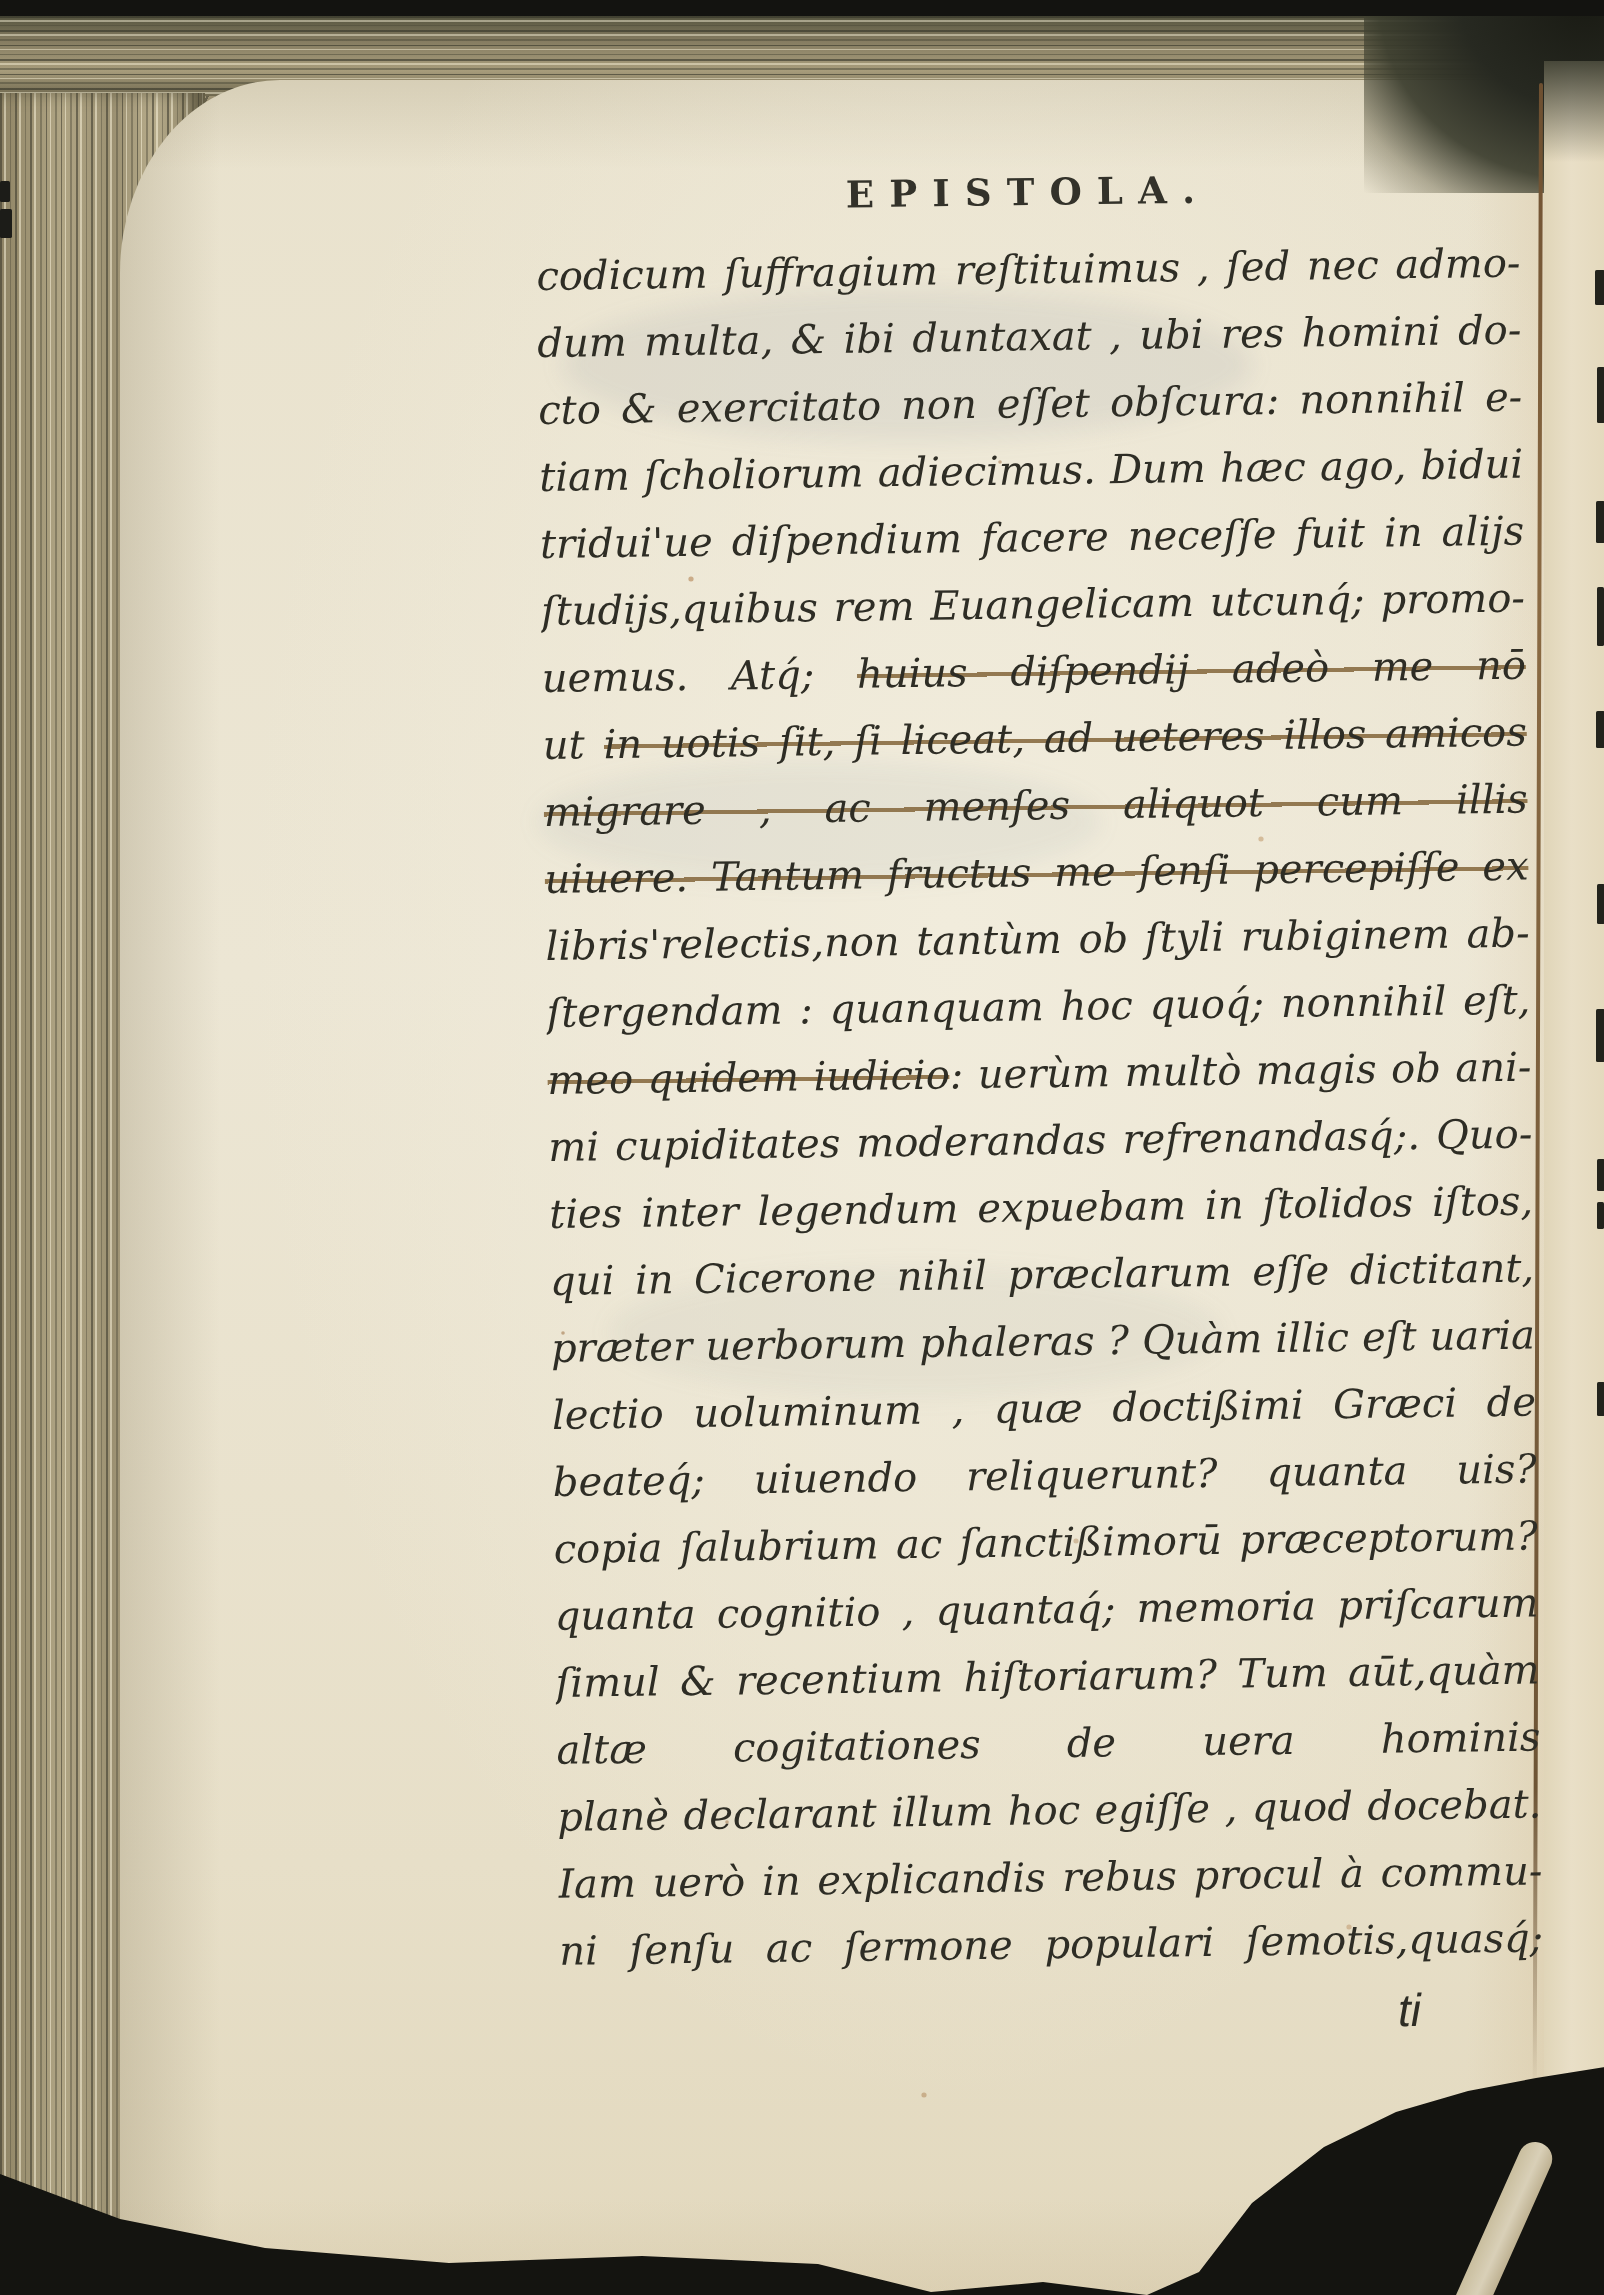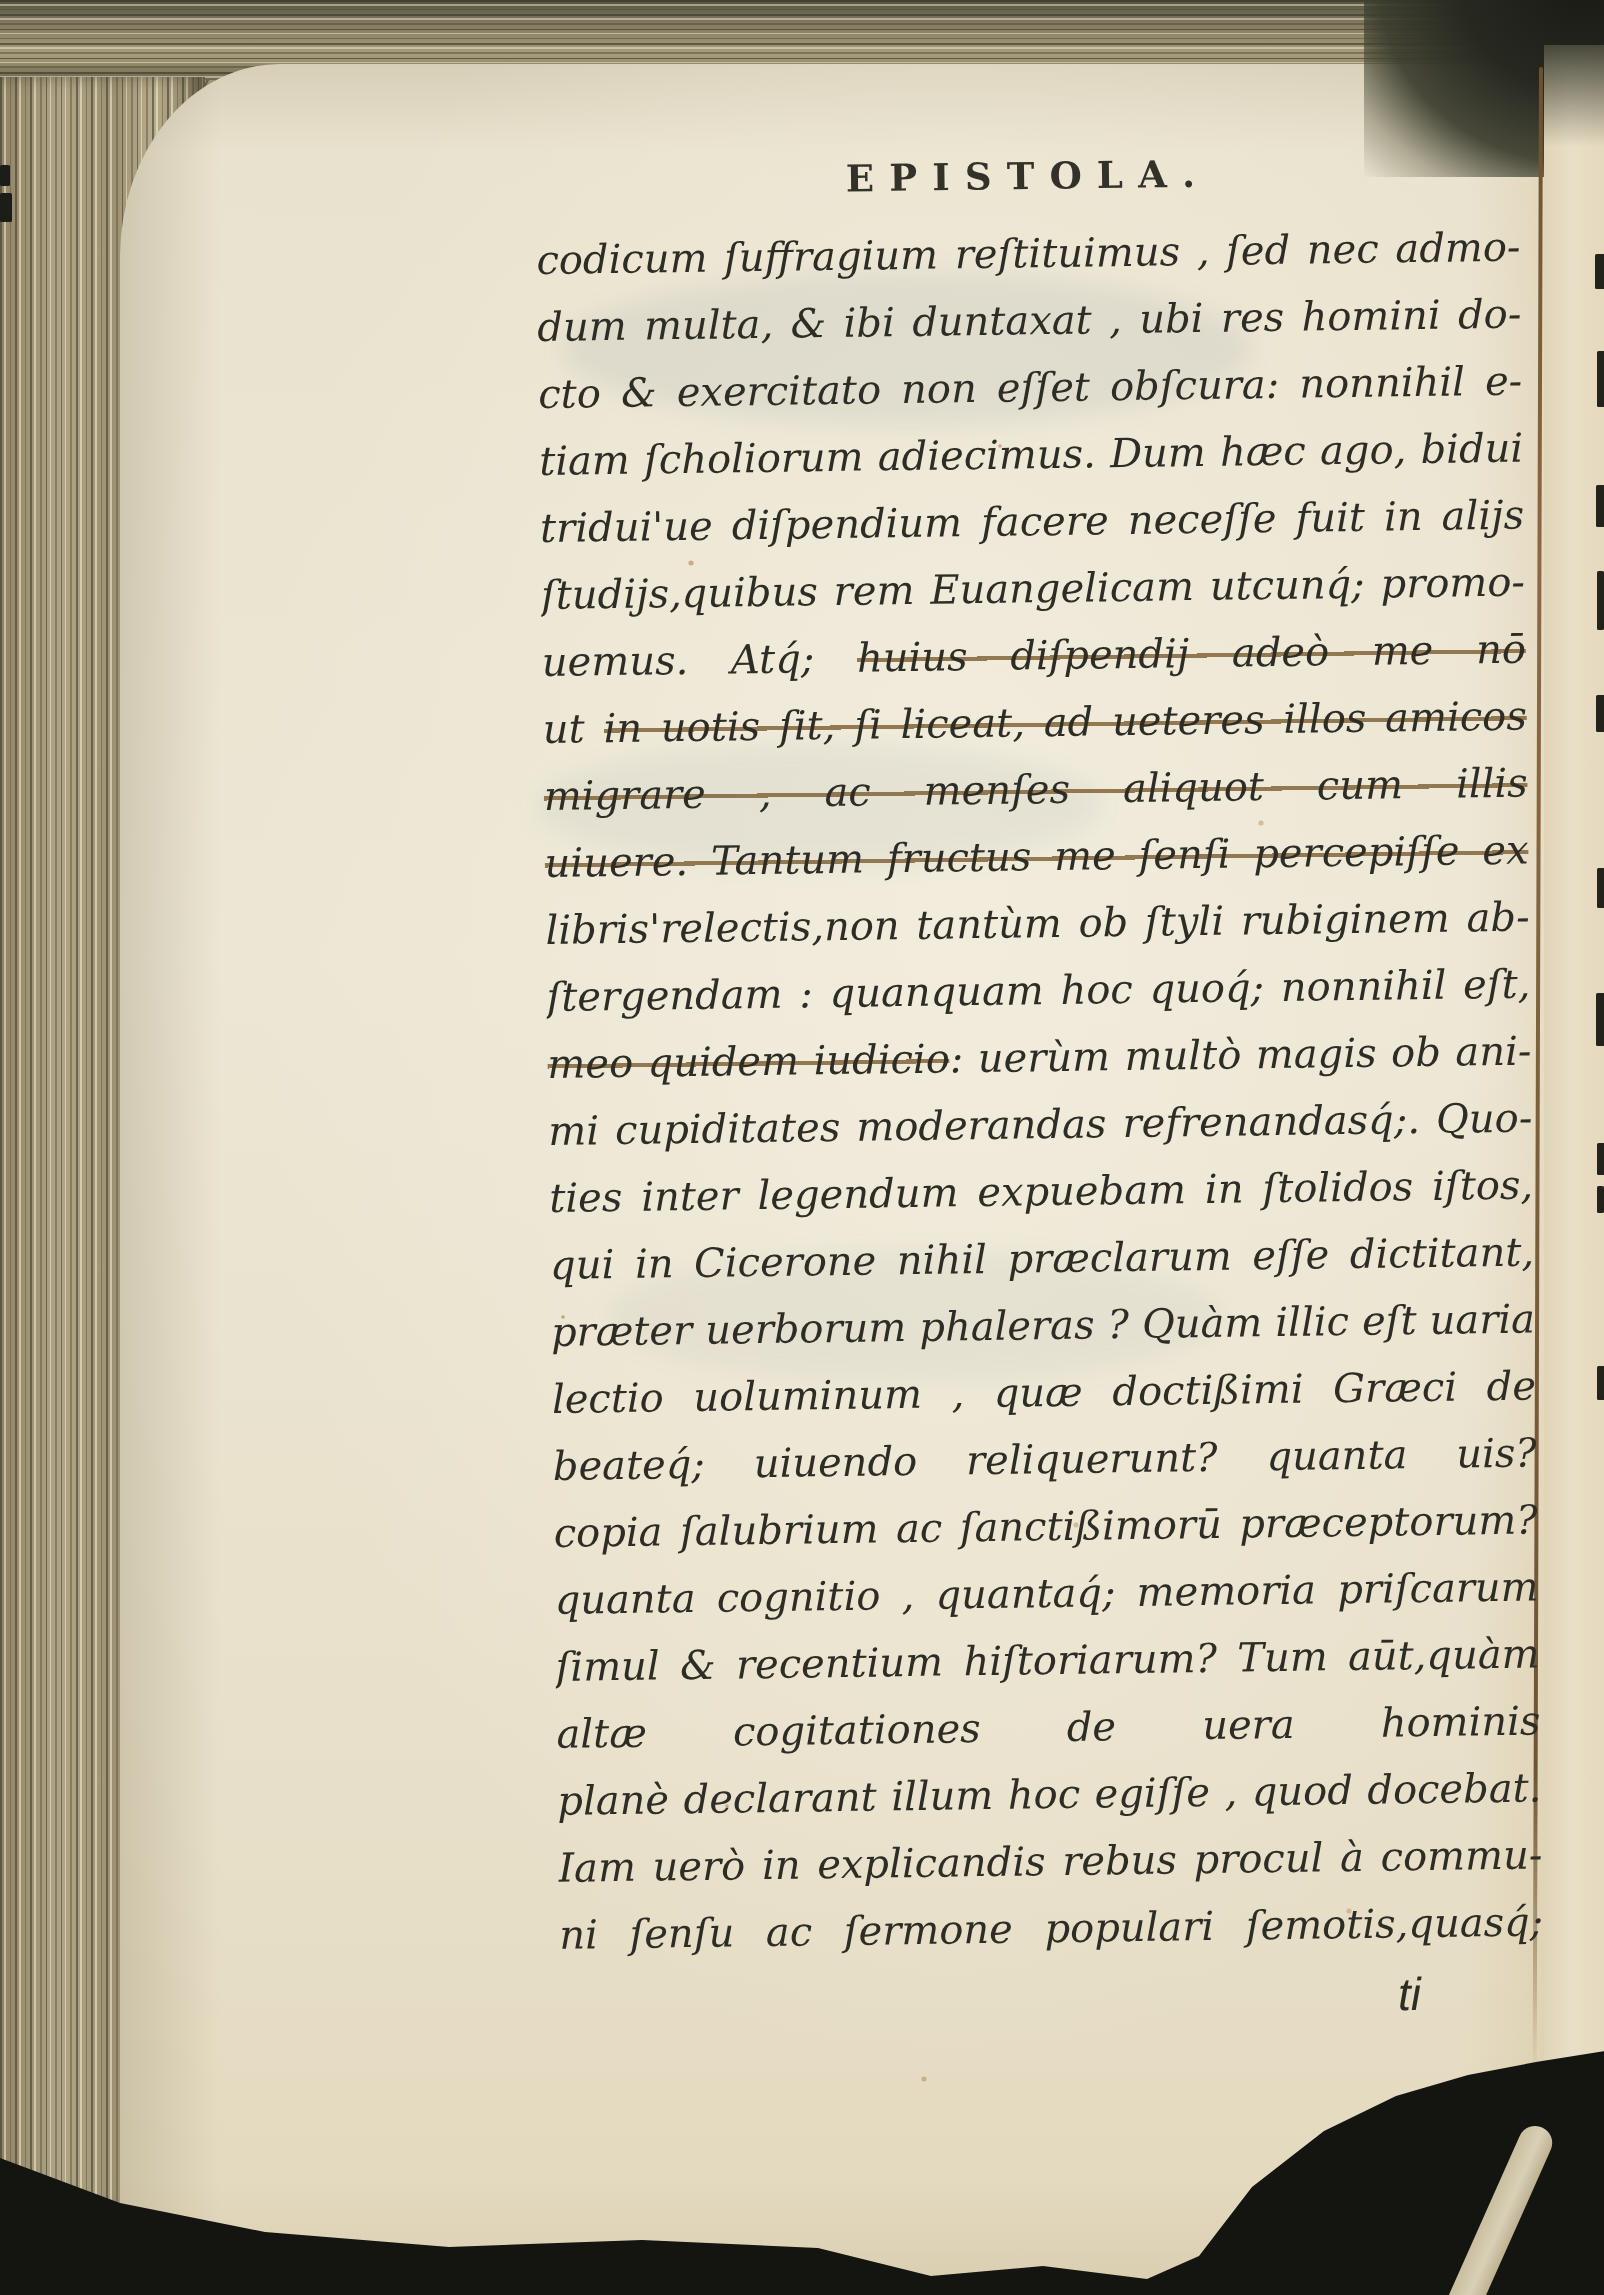--- a/index.html
+++ b/index.html
@@ -1,21 +1,21 @@
 <!DOCTYPE html>
 <html style="--paper: #eae3cf; --paper_light: #f1ecdc; --ink: #2e2d25; --strike_ink: #86693e; --edge_tan: #b0a584; --edge_dark: #6f6852; --cover_dark: #2b2d22; --facing_paper: #e6dcc1; --crease: #7c5f3d; --backdrop: #131310;font-size:13px"><head>
 <meta charset="utf-8">
 <style>
   html,body{margin:0;padding:0;}
   body{
     width:1605px;height:2295px;position:relative;overflow:hidden;
     background:var(--backdrop,#131310);
     font-family:"DejaVu Serif", serif;
   }
-  .stage{position:absolute;inset:0;}
+  .stage{position:absolute;inset:0;margin-top:16px;}
 
   
   .corner-curl{
     position:absolute;left:0;top:0;width:594px;height:241px;z-index:3;
     background-color:#9c9173;
     background-image:
       repeating-radial-gradient(circle at 586px 265px,
         rgba(58,56,42,.55) 0 2.4px, rgba(0,0,0,0) 2.4px 6.4px,
         rgba(255,247,220,.5) 6.4px 8px, rgba(0,0,0,0) 8px 13px,
         rgba(80,76,58,.45) 13px 14.4px, rgba(0,0,0,0) 14.4px 20px);

